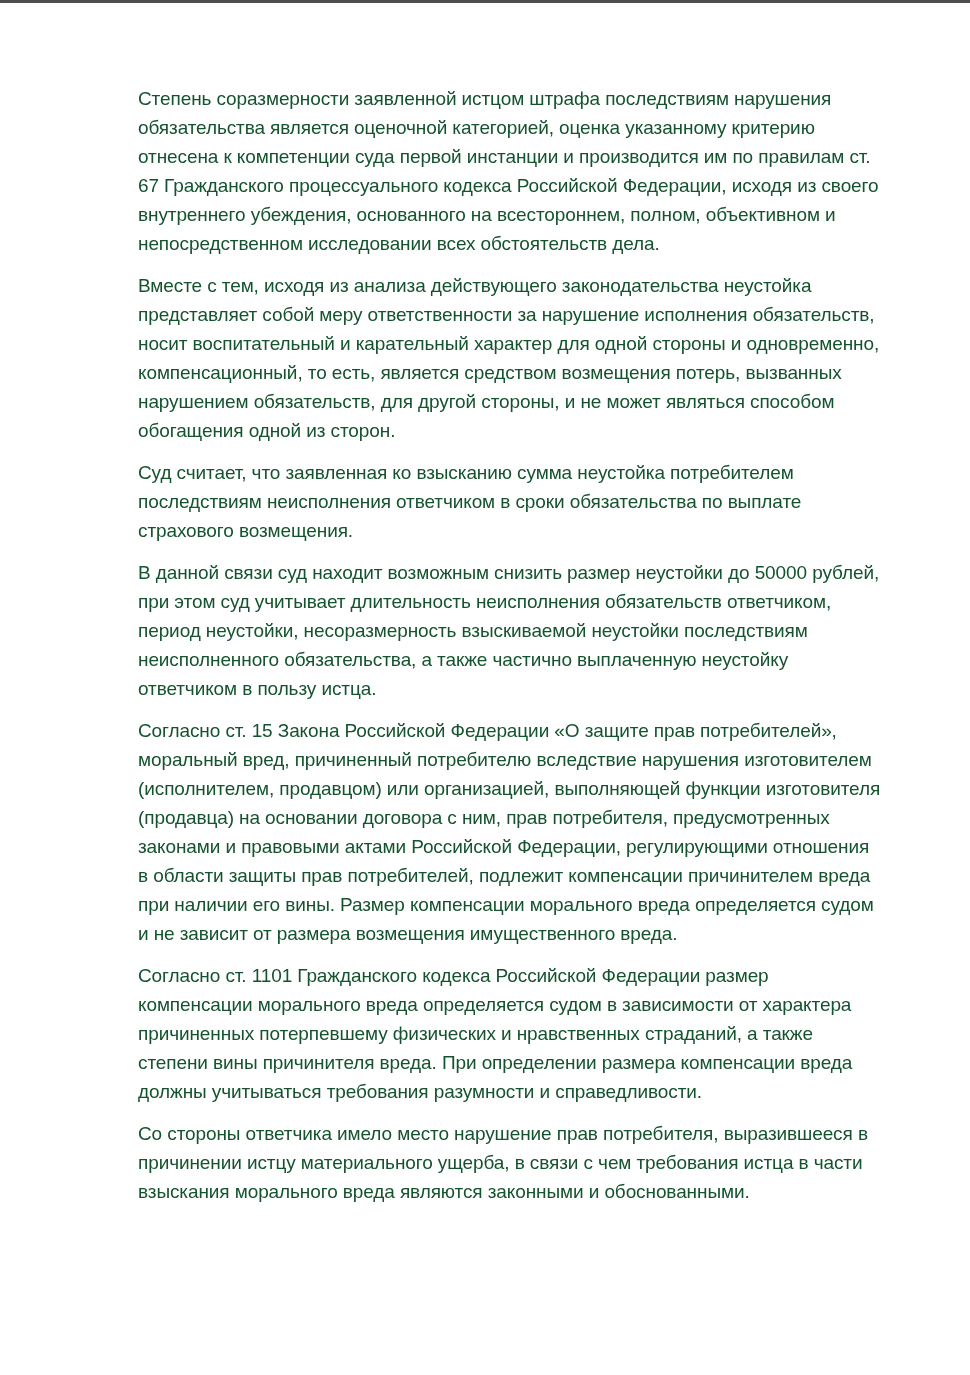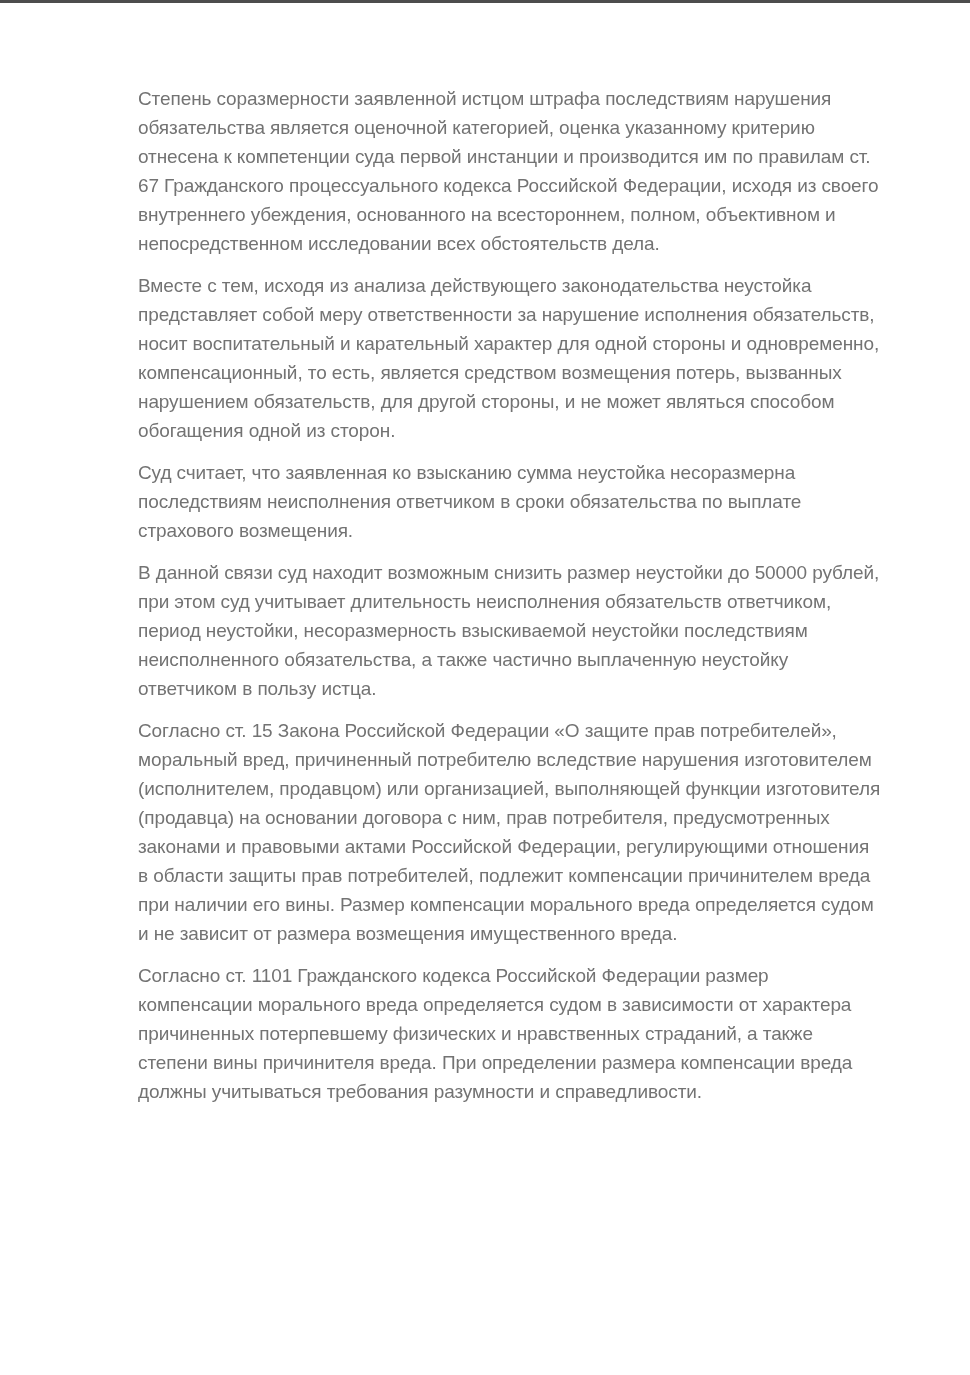--- a/index.html
+++ b/index.html
@@ -21,36 +21,37 @@
     left: 0;
     width: 970px;
     height: 3px;
     background: #4d4d4d;
   }
   .content {
     position: absolute;
     top: 84px;
     left: 138px;
     width: 746px;
-    color: #737373;
+    color: #14532d;
   }
   .para {
     margin: 0 0 13px 0;
     font-size: 19px;
     line-height: 29px;
     letter-spacing: -0.1px;
     font-weight: 400;
     text-align: left;
   }
 </style>
 </head>
 <body>
 
 <div class="top-border"></div>
 
 <main class="content">
   <p class="para">Степень соразмерности заявленной истцом штрафа последствиям нарушения обязательства является оценочной категорией, оценка указанному критерию отнесена к компетенции суда первой инстанции и производится им по правилам ст. 67 Гражданского процессуального кодекса Российской Федерации, исходя из своего внутреннего убеждения, основанного на всестороннем, полном, объективном и непосредственном исследовании всех обстоятельств дела.</p>
   <p class="para">Вместе с тем, исходя из анализа действующего законодательства неустойка представляет собой меру ответственности за нарушение исполнения обязательств, носит воспитательный и карательный характер для одной стороны и одновременно, компенсационный, то есть, является средством возмещения потерь, вызванных нарушением обязательств, для другой стороны, и не может являться способом обогащения одной из сторон.</p>
-  <p class="para">Суд считает, что заявленная ко взысканию сумма неустойка несоразмерна последствиям неисполнения ответчиком в сроки обязательства по выплате страхового возмещения.</p>
+  <p class="para">Суд считает, что заявленная ко взысканию сумма неустойка потребителем последствиям неисполнения ответчиком в сроки обязательства по выплате страхового возмещения.</p>
   <p class="para">В данной связи суд находит возможным снизить размер неустойки до 50000 рублей, при этом суд учитывает длительность неисполнения обязательств ответчиком, период неустойки, несоразмерность взыскиваемой неустойки последствиям неисполненного обязательства, а также частично выплаченную неустойку ответчиком в пользу истца.</p>
   <p class="para">Согласно ст. 15 Закона Российской Федерации «О защите прав потребителей», моральный вред, причиненный потребителю вследствие нарушения изготовителем (исполнителем, продавцом) или организацией, выполняющей функции изготовителя (продавца) на основании договора с ним, прав потребителя, предусмотренных законами и правовыми актами Российской Федерации, регулирующими отношения в области защиты прав потребителей, подлежит компенсации причинителем вреда при наличии его вины. Размер компенсации морального вреда определяется судом и не зависит от размера возмещения имущественного вреда.</p>
   <p class="para">Согласно ст. 1101 Гражданского кодекса Российской Федерации размер компенсации морального вреда определяется судом в зависимости от характера причиненных потерпевшему физических и нравственных страданий, а также степени вины причинителя вреда. При определении размера компенсации вреда должны учитываться требования разумности и справедливости.</p>
+  <p class="para">Со стороны ответчика имело место нарушение прав потребителя, выразившееся в причинении истцу материального ущерба, в связи с чем требования истца в части взыскания морального вреда являются законными и обоснованными.</p>
 </main>
 
 </body></html>

